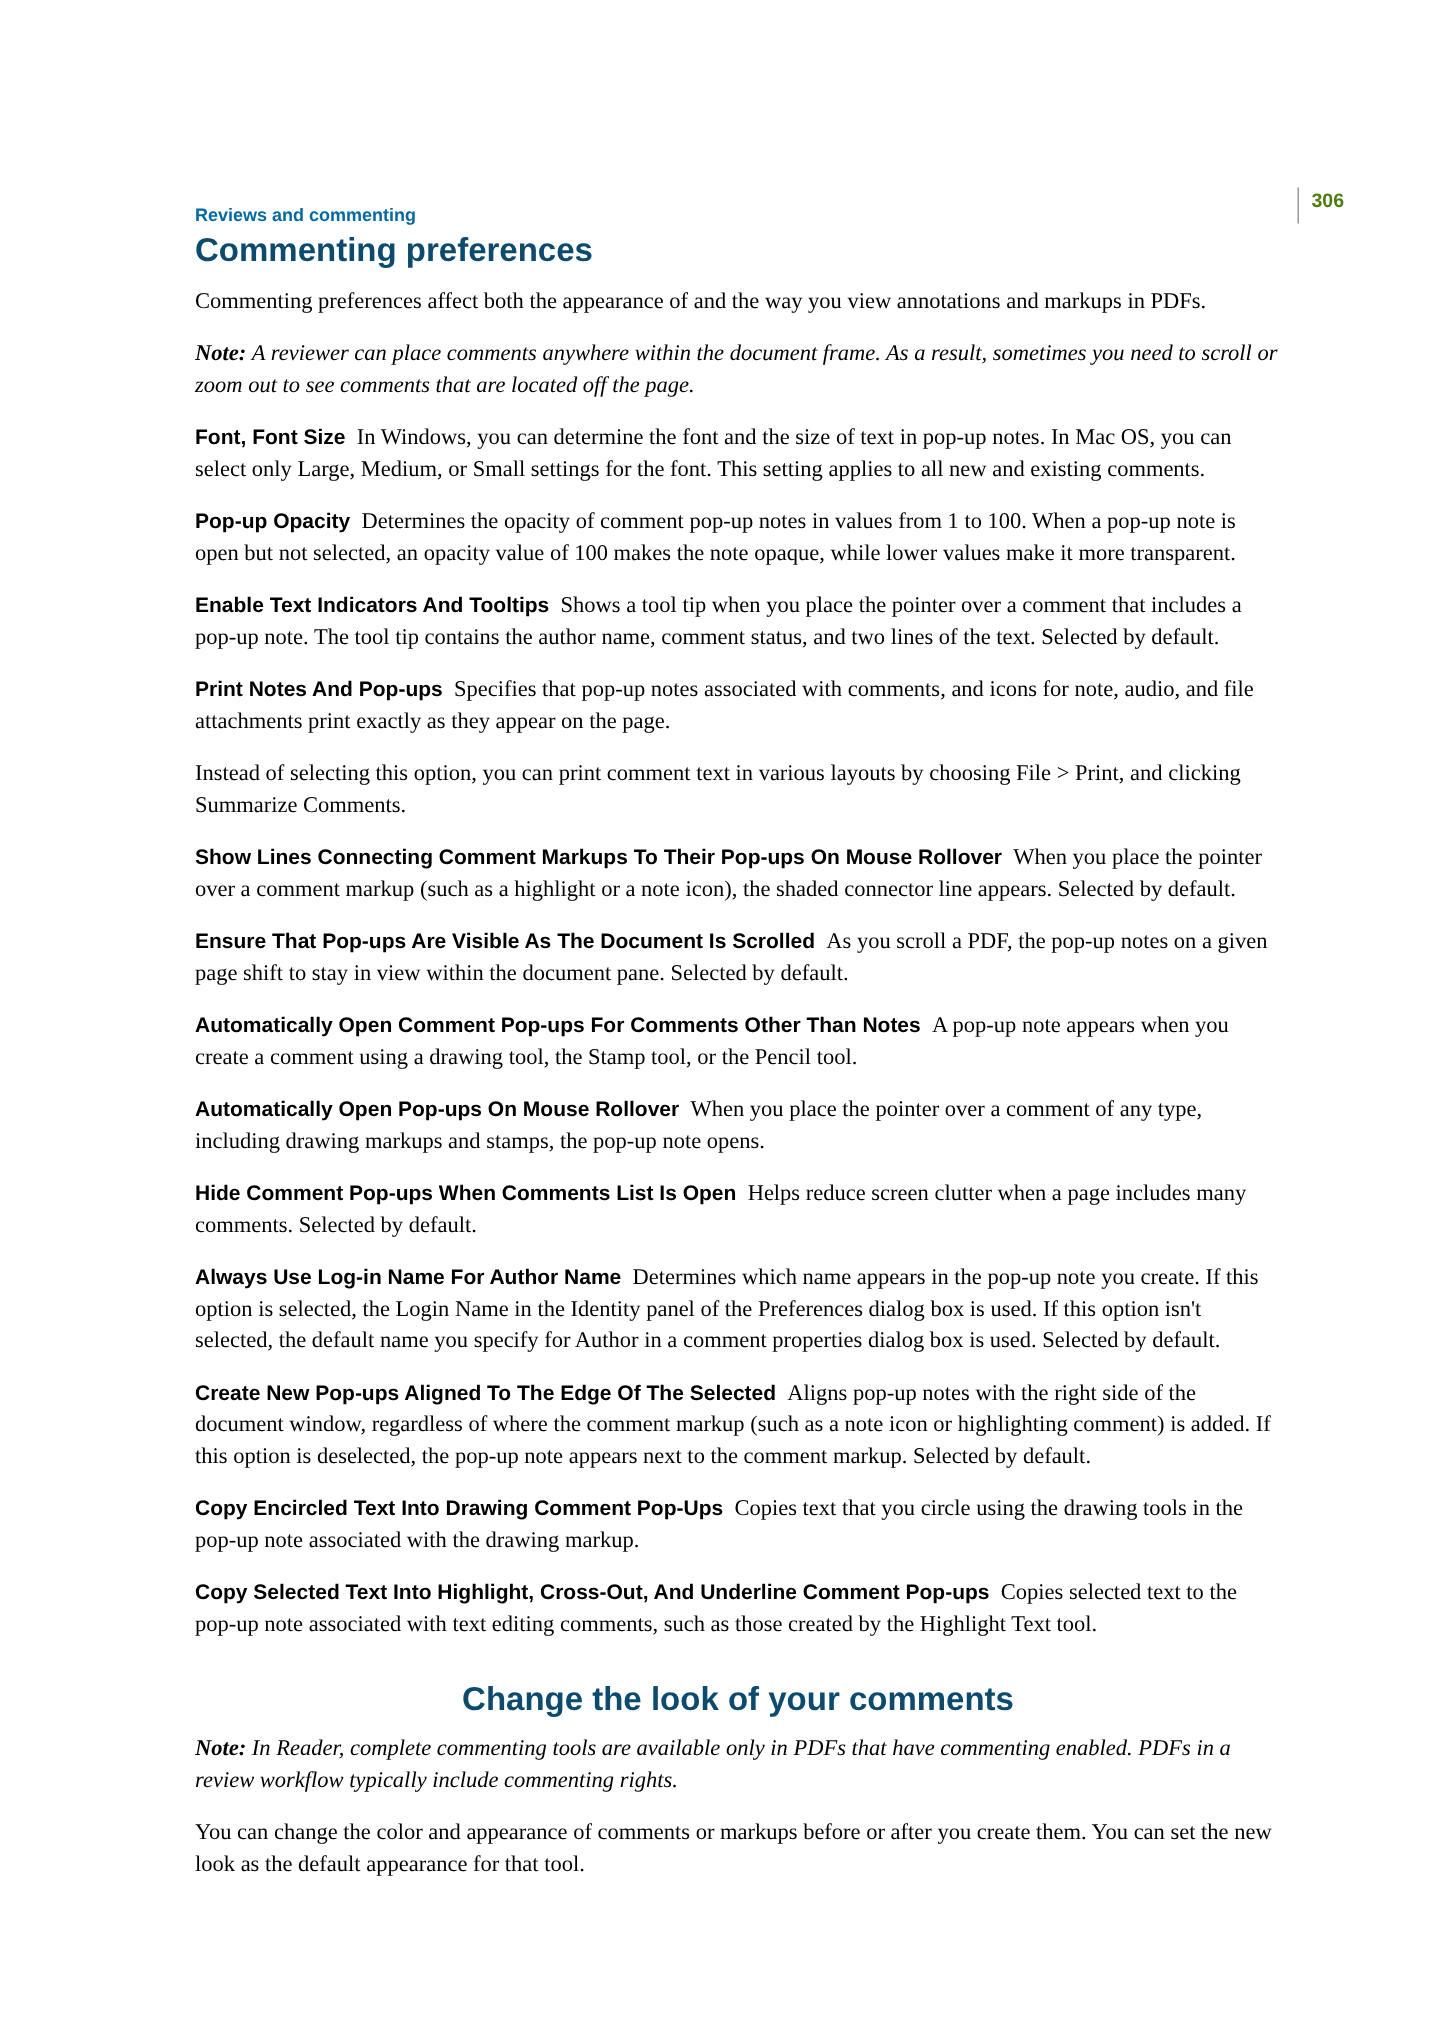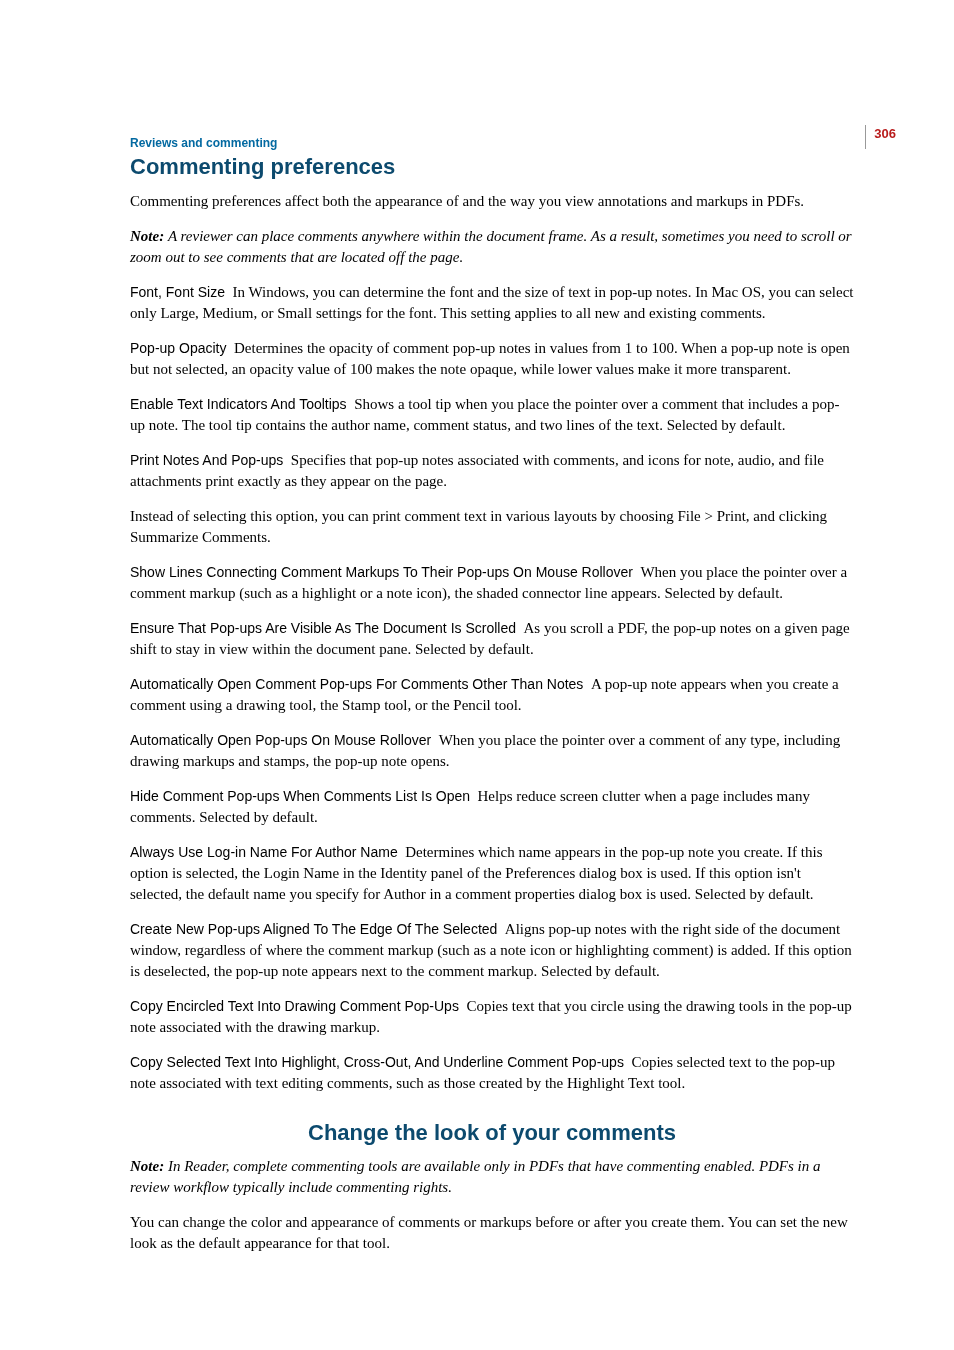--- a/index.html
+++ b/index.html
@@ -18,21 +18,21 @@
     padding: 135px 100px 80px 130px;
     box-sizing: border-box;
   }
   .page-number {
     position: absolute;
     top: 125px;
     right: 58px;
     font-family: "Myriad Pro", "Segoe UI", Arial, sans-serif;
     font-weight: bold;
     font-size: 13px;
-    color: #b91c1c;
+    color: #4d7c0f;
     border-left: 1px solid #999;
     padding-left: 8px;
     padding-bottom: 6px;
   }
   .breadcrumb {
     font-family: "Myriad Pro", "Segoe UI", Arial, sans-serif;
     font-weight: bold;
     font-size: 12px;
     color: #0369a1;
   }
@@ -49,21 +49,21 @@
   }
   .note-label {
     font-weight: bold;
     font-style: italic;
   }
   .note-body {
     font-style: italic;
   }
   .term {
     font-family: "Myriad Pro", "Segoe UI", Arial, sans-serif;
-    font-weight: normal;
+    font-weight: bold;
     font-size: 14px;
   }
   .def-para {
     margin: 0 0 14px 0;
   }
 </style>
 </head>
 <body>
 
 <div class="page">

